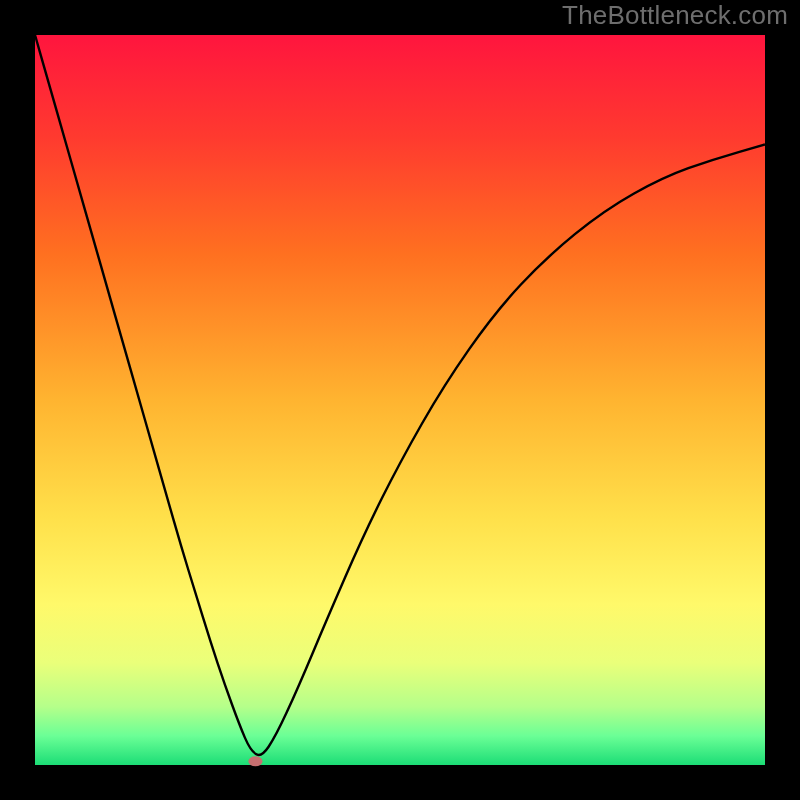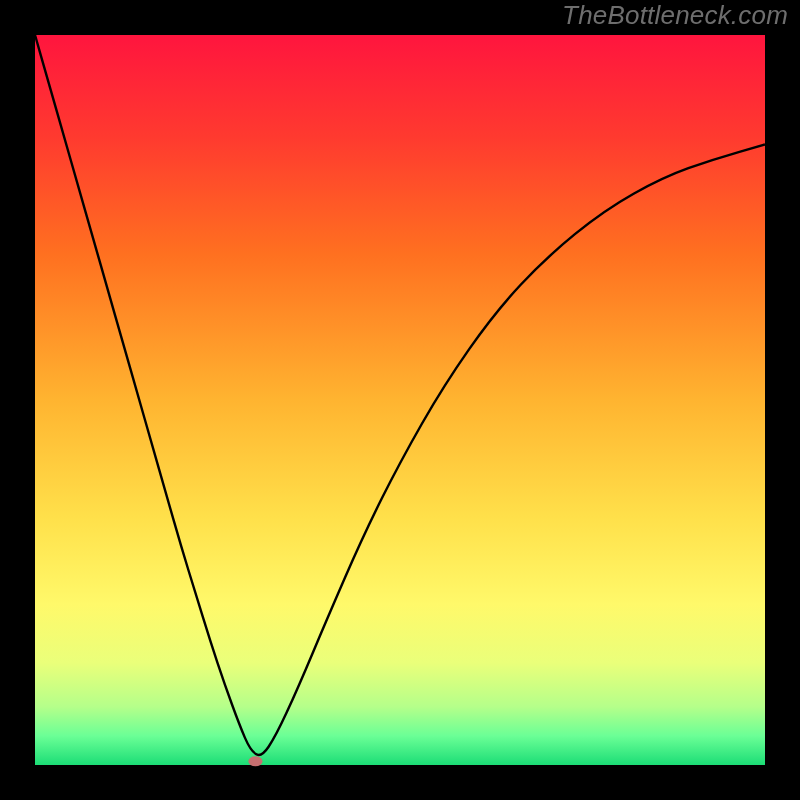--- a/index.html
+++ b/index.html
@@ -7,21 +7,20 @@
     padding: 0;
     width: 800px;
     height: 800px;
     background: #fff;
     overflow: hidden;
   }
   .chart-root {
     position: relative;
     width: 800px;
     height: 800px;
-    font-style: italic;
   }
   .watermark {
     position: absolute;
     top: 0;
     right: 12px;
     font-family: Arial, Helvetica, sans-serif;
     font-size: 26px;
     color: #6e6e6e;
     font-weight: 400;
     letter-spacing: 0.2px;

